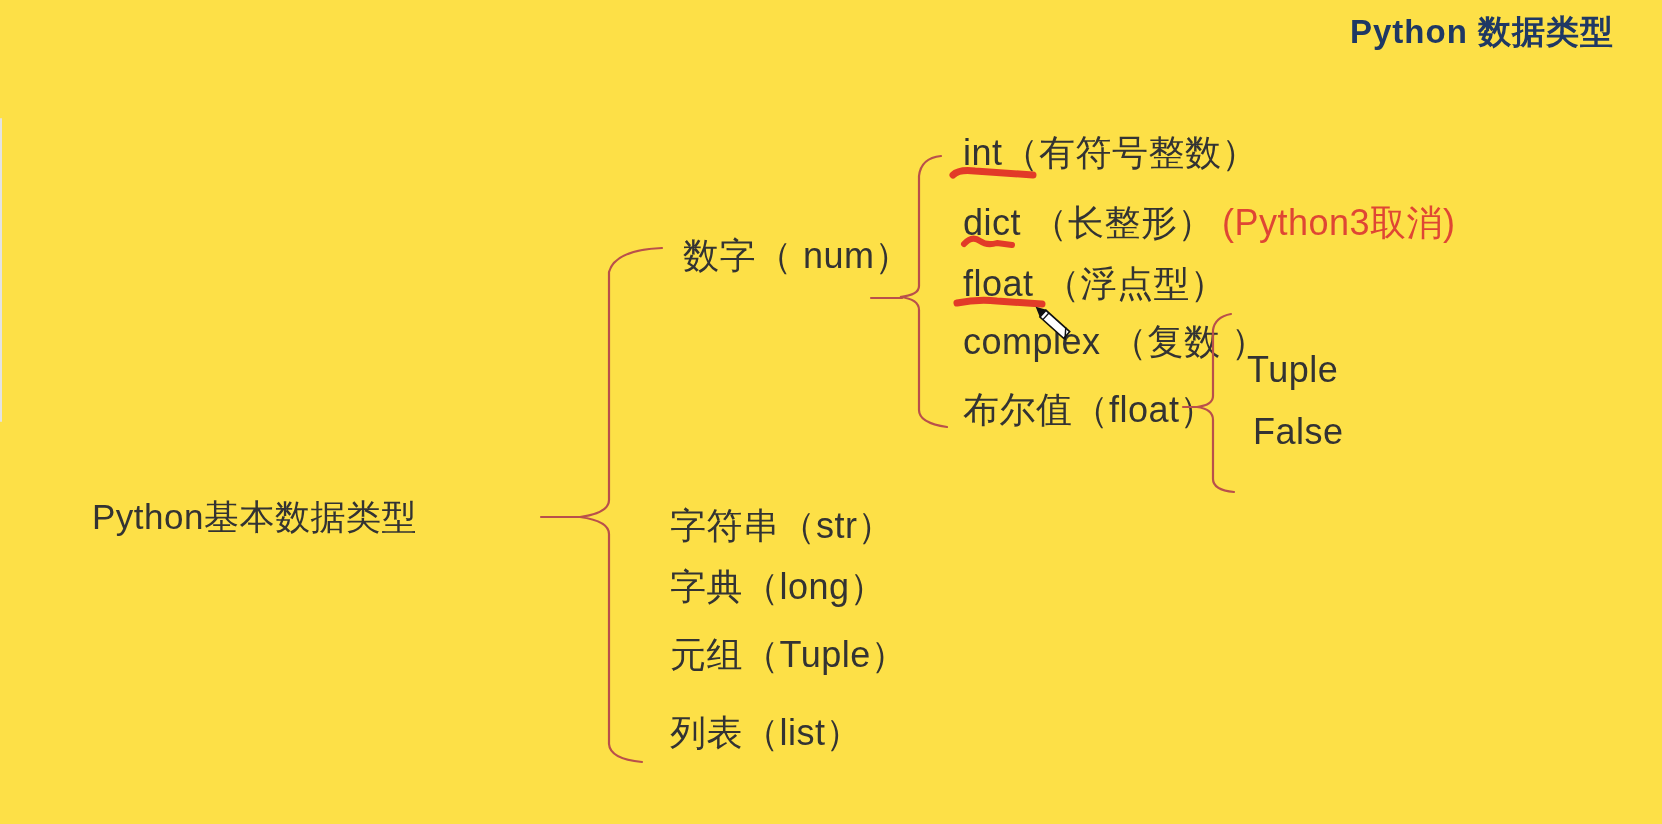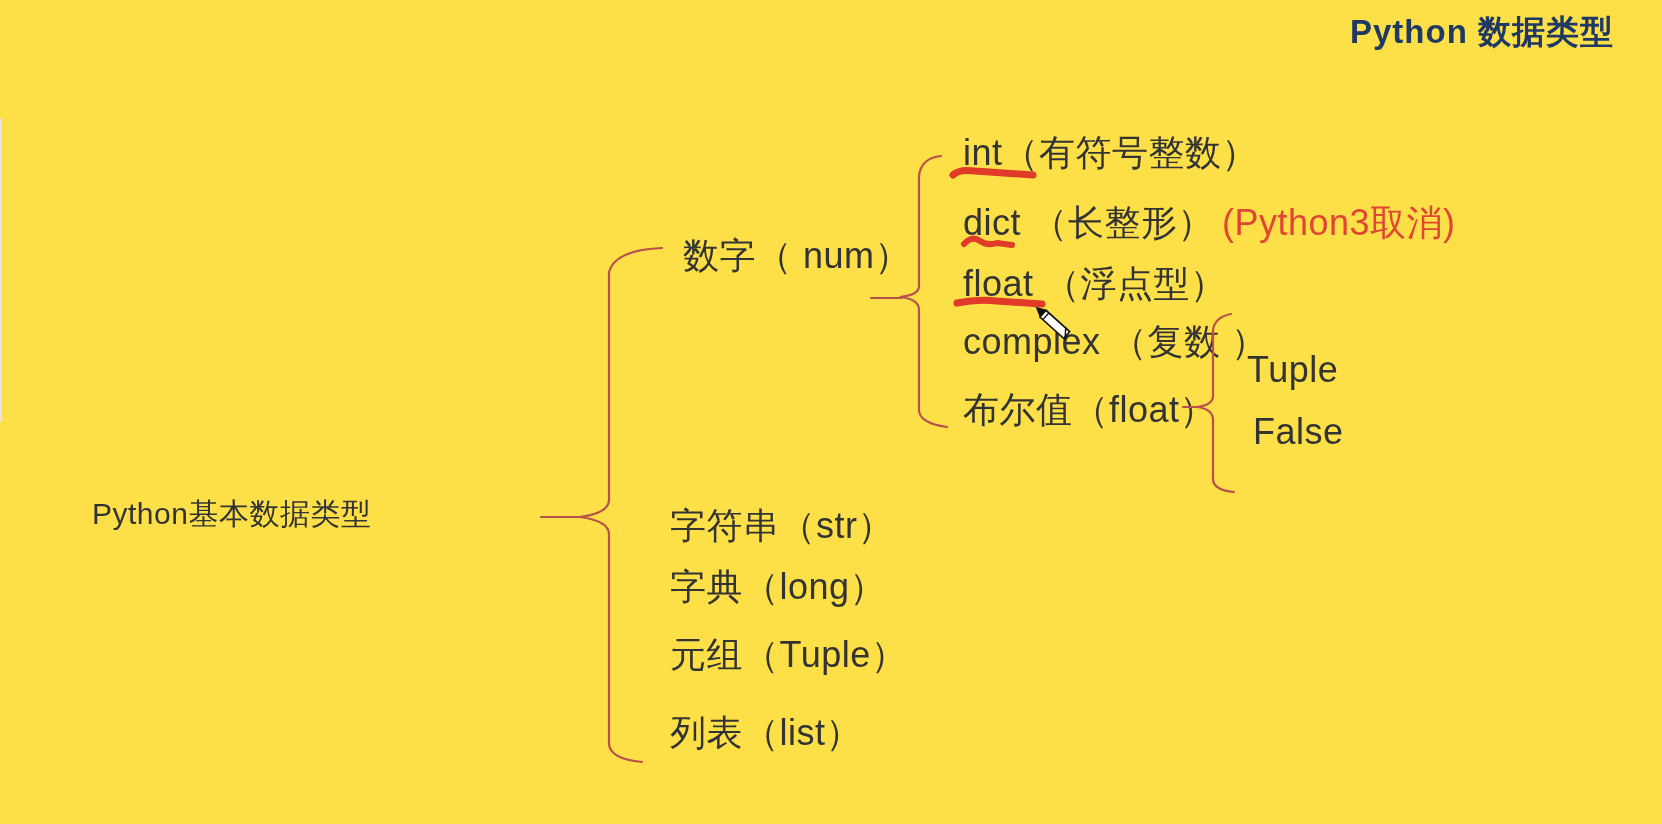--- a/index.html
+++ b/index.html
@@ -22,21 +22,21 @@
     position:absolute;
     left:1350px;top:10px;
     font-size:33px;
     font-weight:bold;
     letter-spacing:1px;
     color:var(--title_navy,#1f3864);
     white-space:nowrap;
   }
   .root{
     left:92px;top:494px;
-    font-size:30px;
+    font-size:35px;
   }
   .red-note{
     color:var(--note_red,#df4634);
     margin-left:8px;
   }
   svg.overlay{
     position:absolute;left:0;top:0;
     pointer-events:none;
   }
   .brace{

